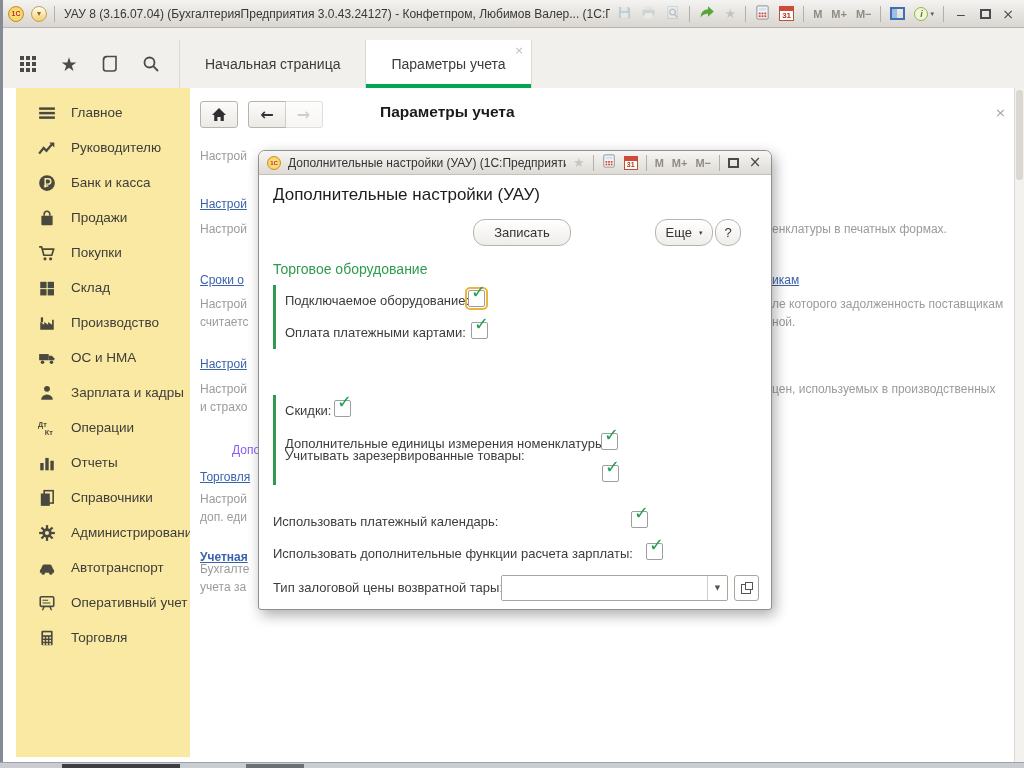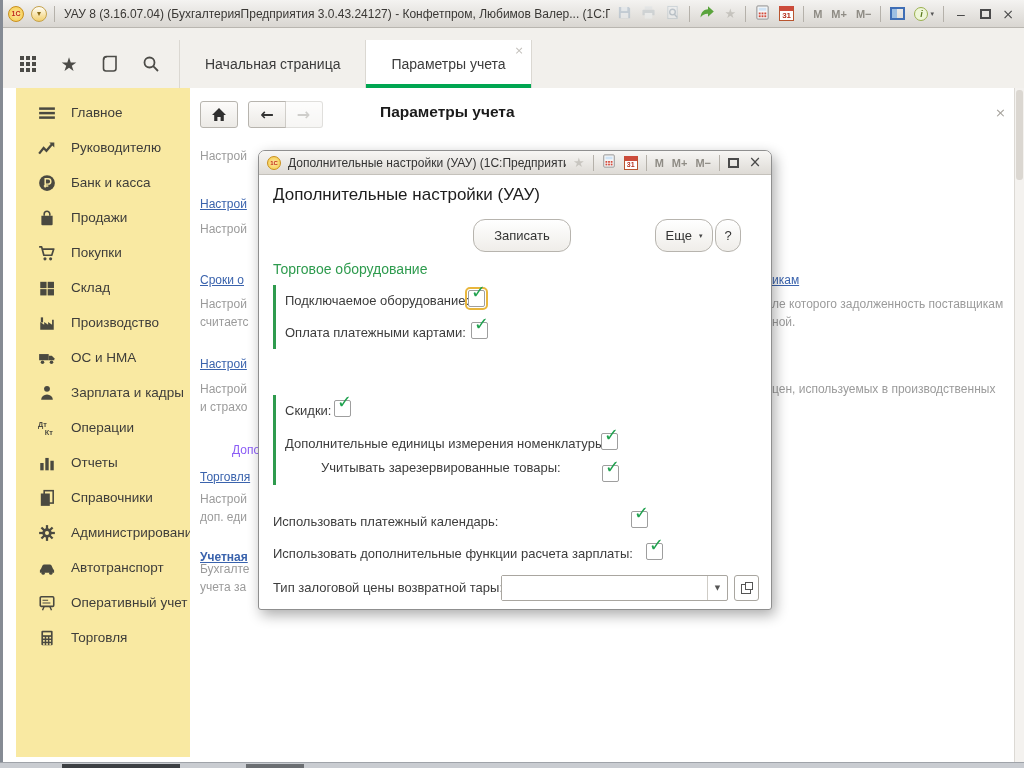--- a/index.html
+++ b/index.html
@@ -71,21 +71,21 @@
   .frag.green { color:#8b5cf6;margin-left:32px; }
 
   
   .dialog { position:absolute; left:258px; top:150px; width:514px; height:460px; background:#fff;
             border:1px solid #8f8f8f; border-radius:7px 7px 3px 3px; box-shadow:3px 5px 14px rgba(0,0,0,.33); z-index:10; }
   .dlg-titlebar { height:24px; background:linear-gradient(#f7f6f4,#dedbd6); border-bottom:1px solid #c4c1bb;
                   border-radius:6px 6px 0 0; display:flex; align-items:center; gap:7px; padding:0 8px; font-size:12px; color:#333; }
   .dlg-title { white-space:nowrap; overflow:hidden; }
   .dlg-icons { margin-left:auto; display:flex; align-items:center; gap:8px; }
   .dlg-h1 { position:absolute; left:14px; top:34px; font-size:17px; color:#1d1d1d; }
-  .btn { position:absolute; height:33px; border:1px solid #b7b4ae; border-radius:12px; background:linear-gradient(#ffffff,#efede9);
+  .btn { position:absolute; height:27px; border:1px solid #b7b4ae; border-radius:12px; background:linear-gradient(#ffffff,#efede9);
          display:flex; align-items:center; justify-content:center; font-size:13px; color:#333; gap:7px;text-align:right; }
   .btn-yellow { position:absolute; height:27px; border:1px solid #d9a912; border-radius:4px;
                 background:linear-gradient(#ffe475,#f8ca2c); display:flex; align-items:center; justify-content:center;
                 font-size:13px; font-weight:bold; color:#33301f; }
   .dlg-sec { position:absolute; left:14px; font-size:14px; color:#2e9b4e; }
   .gbar { position:absolute; left:14px; width:3px; background:#2e9b4e; }
   .dlg-label { position:absolute; font-size:13px; color:#3c3c3c; white-space:nowrap; line-height:17px; }
   .cb { position:absolute; width:17px; height:17px; border:1px solid #9e9e9e; border-radius:2px; background:#fff; }
   .cb .mark { position:absolute; left:2px; top:-8px; font-size:18px; font-weight:bold; color:#1fa14e; line-height:1;
               font-family:"DejaVu Sans", sans-serif; }
@@ -427,20 +427,21 @@
         <span class="frag green" style="top:354px;">Дополни</span>
         <span class="frag link" style="top:381px;">Торговля</span>
         <span class="frag gray" style="top:403px;">Настрой</span>
         <span class="frag gray" style="top:421px;">доп. еди</span>
         <span class="frag link" style="top:461px;font-weight:bold;">Учетная</span>
         <span class="frag gray" style="top:473px;">Бухгалте</span>
         <span class="frag gray" style="top:491px;">учета за</span>
       </div>
 
       <div class="frags-right">
+        <span class="frag gray" style="top:133px;">енклатуры в печатных формах.</span>
         <span class="frag link" style="top:184px;">икам</span>
         <span class="frag gray" style="top:208px;">ле которого задолженность поставщикам</span>
         <span class="frag gray" style="top:226px;">ной.</span>
         <span class="frag gray" style="top:293px;">цен, используемых в производственных</span>
       </div>
 
       <div class="scrollbar">
         <div class="scroll-thumb"></div>
       </div>
     </div>
@@ -502,21 +503,21 @@
 
     <div class="gbar" style="top:244px;height:90px;"></div>
     <span class="dlg-label" style="left:26px;top:251px;">Скидки:</span>
     <span class="cb" style="left:75px;top:249px;">
         <span class="mark">✓</span>
       </span>
     <span class="dlg-label" style="left:26px;top:284px;">Дополнительные единицы измерения номенклатуры:</span>
     <span class="cb" style="left:342px;top:282px;">
         <span class="mark">✓</span>
       </span>
-    <span class="dlg-label" style="left:26px;top:308px;margin-left:36px;">Учитывать зарезервированные товары:</span>
+    <span class="dlg-label" style="left:26px;top:296px;">Учитывать зарезервированные товары:</span>
     <span class="cb" style="left:343px;top:314px;">
         <span class="mark">✓</span>
       </span>
 
     <span class="dlg-label" style="left:14px;top:362px;">Использовать платежный календарь:</span>
     <span class="cb" style="left:372px;top:360px;">
         <span class="mark">✓</span>
       </span>
     <span class="dlg-label" style="left:14px;top:394px;">Использовать дополнительные функции расчета зарплаты:</span>
     <span class="cb" style="left:387px;top:392px;">

